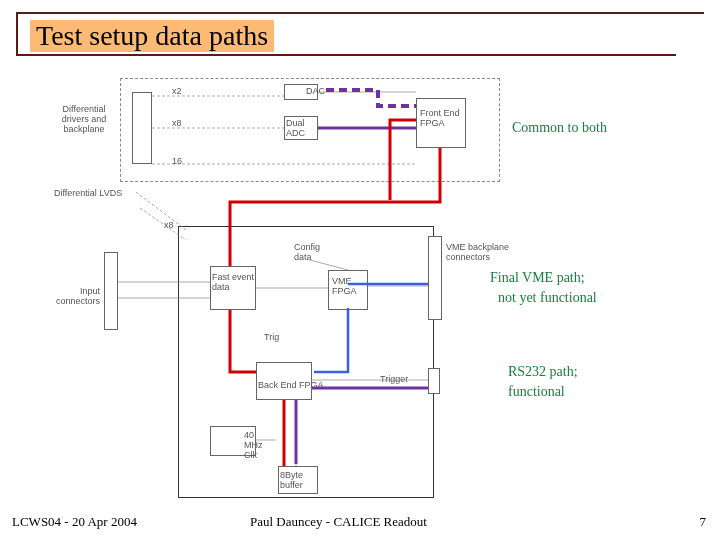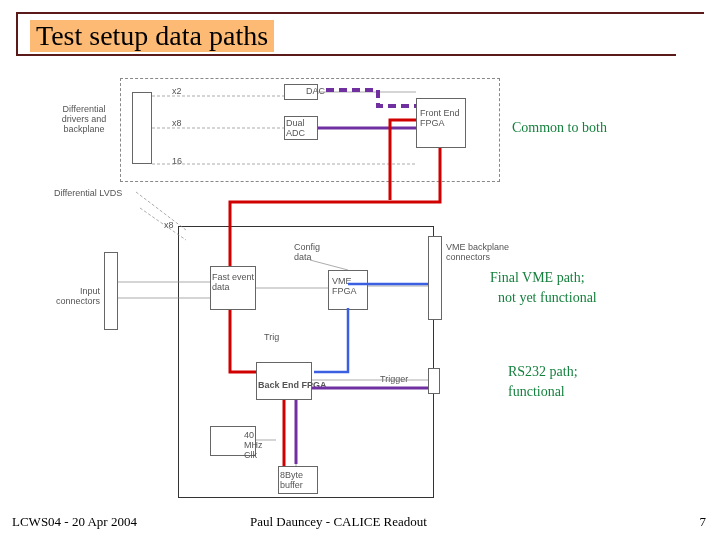--- a/index.html
+++ b/index.html
@@ -62,21 +62,21 @@
 
   <div class="tiny-box" style="left:228px; top:198px; width:40px; height:40px;"></div>
   <span class="small-label" style="left:232px; top:204px; width:34px;">VME FPGA</span>
 
   <div class="tiny-box" style="left:328px; top:164px; width:14px; height:84px;"></div>
   <span class="small-label" style="left:346px; top:170px; width:80px;">VME backplane connectors</span>
 
   <span class="small-label" style="left:164px; top:260px;">Trig</span>
 
   <div class="tiny-box" style="left:156px; top:290px; width:56px; height:38px;"></div>
-  <span class="small-label" style="left:158px; top:308px; width:71px;font-weight:bold;">Back End FPGA</span>
+  <span class="small-label" style="left:158px; top:308px; width:71px;">Back End FPGA</span>
 
   <div class="tiny-box" style="left:328px; top:296px; width:12px; height:26px;"></div>
   <span class="small-label" style="left:280px; top:302px;">Trigger</span>
 
   <div class="tiny-box" style="left:110px; top:354px; width:46px; height:30px;"></div>
   <span class="small-label" style="left:112px; top:358px; width:44px;padding-left:32px;">40 MHz Clk</span>
 
   <div class="tiny-box" style="left:178px; top:394px; width:40px; height:28px;"></div>
   <span class="small-label" style="left:180px; top:398px; width:38px;">8Byte buffer</span>
 

